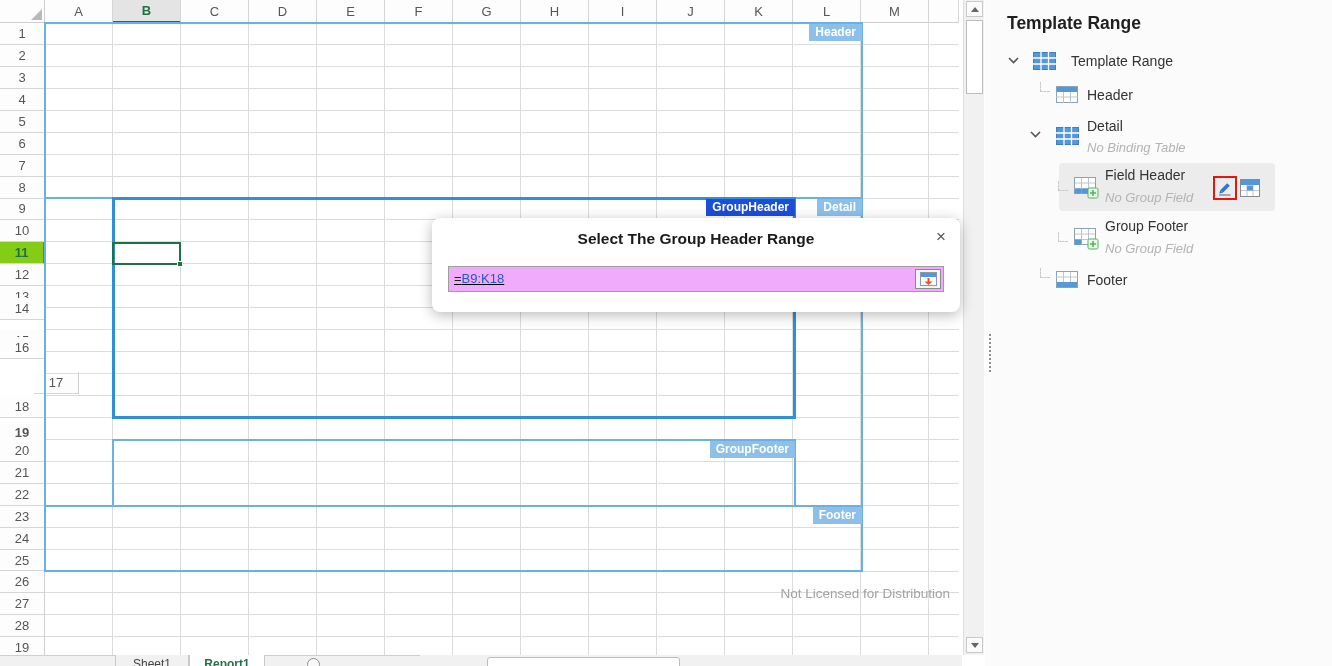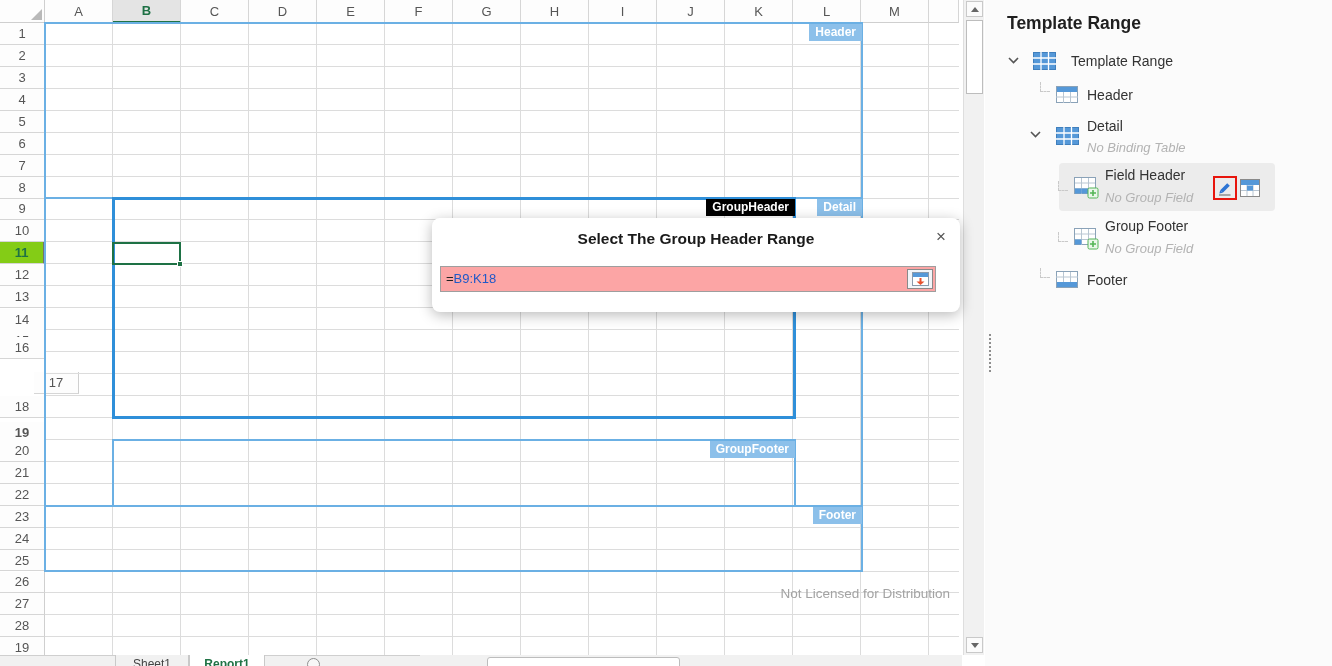--- a/index.html
+++ b/index.html
@@ -31,21 +31,21 @@
   }
   
   .rng { position:absolute; pointer-events:none; }
   .rng-outer   { left:44px; top:22px; width:819px; height:550px; border:2px solid #6bb0e4; }
   .rng-line-h  { left:44px; width:819px; height:0; border-top:2px solid #6bb0e4; }
   .rng-gfooter { left:112px; top:439px; width:684px; height:68px; border:2px solid #6bb0e4; }
   .rng-gheader { left:112px; top:197px; width:684px; height:222px; border:3px solid #2f8fd9; }
   .tag { position:absolute; height:17px; line-height:17px; padding:0 6px;
     font-size:12px; font-weight:bold; color:#fff; white-space:nowrap; }
   .tag-light { background:#8cc0ea; }
-  .tag-dark  { background:#000000; }
+  .tag-dark  { background:#1d4ed8; }
   
   .active-cell { position:absolute; left:112px; top:242px; width:69px; height:23px;
     border:2px solid #1e7145; }
   .active-cell .handle { position:absolute; right:-4px; bottom:-4px; width:6px; height:6px;
     background:#1e7145; border:1px solid #fff; }
   
   .wm { position:absolute; right:382px; color:#a3a3a3; font-size:13.5px; white-space:nowrap; }
   
   .vscroll { position:absolute; left:963px; top:0; width:21px; height:655px;
     background:#f1f1f1; border-left:1px solid #dedede; }
@@ -67,23 +67,23 @@
   .hscroll-track { position:absolute; left:420px; top:655px; width:542px; height:11px; background:#f1f1f1; }
   .hscroll-thumb { position:absolute; left:487px; top:657px; width:193px; height:14px;
     background:#fff; border:1px solid #bdbdbd; border-radius:3px; }
   
   .dialog { position:absolute; left:432px; top:218px; width:528px; height:94px;
     background:#fff; border-radius:8px; box-shadow:0 3px 14px rgba(0,0,0,.28); }
   .dialog-title { position:absolute; left:0; top:12px; width:100%; text-align:center;
     font-size:15.5px; font-weight:bold; color:#1a1a1a; }
   .dialog-close { position:absolute; right:14px; top:9px; font-size:17px; color:#555;
     cursor:pointer; line-height:20px; }
-  .dialog-input { position:absolute; left:8px; top:48px; width:496px; height:26px;
-    border:1px solid #9e9e9e; background:#fca5a5; font-size:13px; line-height:24px;
-    padding-left:5px; }
+  .dialog-input { position:absolute; left:16px; top:48px; width:496px; height:26px;
+    border:1px solid #9e9e9e; background:#f0abfc; font-size:13px; line-height:24px;
+    padding-left:5px;text-decoration:underline; }
   .inp-prefix { color:#222; }
   .inp-value  { color:#2059c8; }
   .picker-btn { position:absolute; right:2px; top:2px; width:26px; height:20px;
     border:1px solid #8a8a8a; background:#f2f5f9; display:flex; align-items:center; justify-content:center; }
   
   .panel { position:absolute; left:985px; top:0; width:347px; height:666px; background:#fbfbfb; }
   .splitter { position:absolute; left:989px; top:334px; height:38px; width:0;
     border-left:2px dotted #8e8e8e; }
   .panel-title { position:absolute; left:1007px; top:13px; font-size:17.5px;
     font-weight:bold; color:#1f1f1f; }
@@ -131,21 +131,21 @@
       <div class="rowh" style="top: 88.82px; height: 21.94px;">4</div>
       <div class="rowh" style="top: 110.76px; height: 21.94px;">5</div>
       <div class="rowh" style="top: 132.7px; height: 21.94px;">6</div>
       <div class="rowh" style="top: 154.64px; height: 21.94px;">7</div>
       <div class="rowh" style="top: 176.58px; height: 21.94px;">8</div>
       <div class="rowh" style="top: 198.52px; height: 21.94px;">9</div>
       <div class="rowh" style="top: 220.46px; height: 21.94px;">10</div>
       <div class="rowh sel" style="top: 242.4px; height: 21.94px;">11</div>
       <div class="rowh" style="top: 264.34px; height: 21.94px;">12</div>
       <div class="rowh" style="top: 286.28px; height: 21.94px;">13</div>
-      <div class="rowh" style="top: 309px; height: 21.94px;">14</div>
+      <div class="rowh" style="top: 298px; height: 21.94px;">14</div>
       <div class="rowh" style="top: 330.16px; height: 21.94px;">15</div>
       <div class="rowh" style="top: 337px; height: 21.94px;">16</div>
       <div class="rowh" style="top: 372px; height: 21.94px; margin-left: 34px;">17</div>
       <div class="rowh" style="top: 395.98px; height: 21.94px;">18</div>
       <div class="rowh" style="top: 422px; height: 21.94px; font-weight: bold;">19</div>
       <div class="rowh" style="top: 439.86px; height: 21.94px;">20</div>
       <div class="rowh" style="top: 461.8px; height: 21.94px;">21</div>
       <div class="rowh" style="top: 483.74px; height: 21.94px;">22</div>
       <div class="rowh" style="top: 505.68px; height: 21.94px;">23</div>
       <div class="rowh" style="top: 527.62px; height: 21.94px;">24</div>

